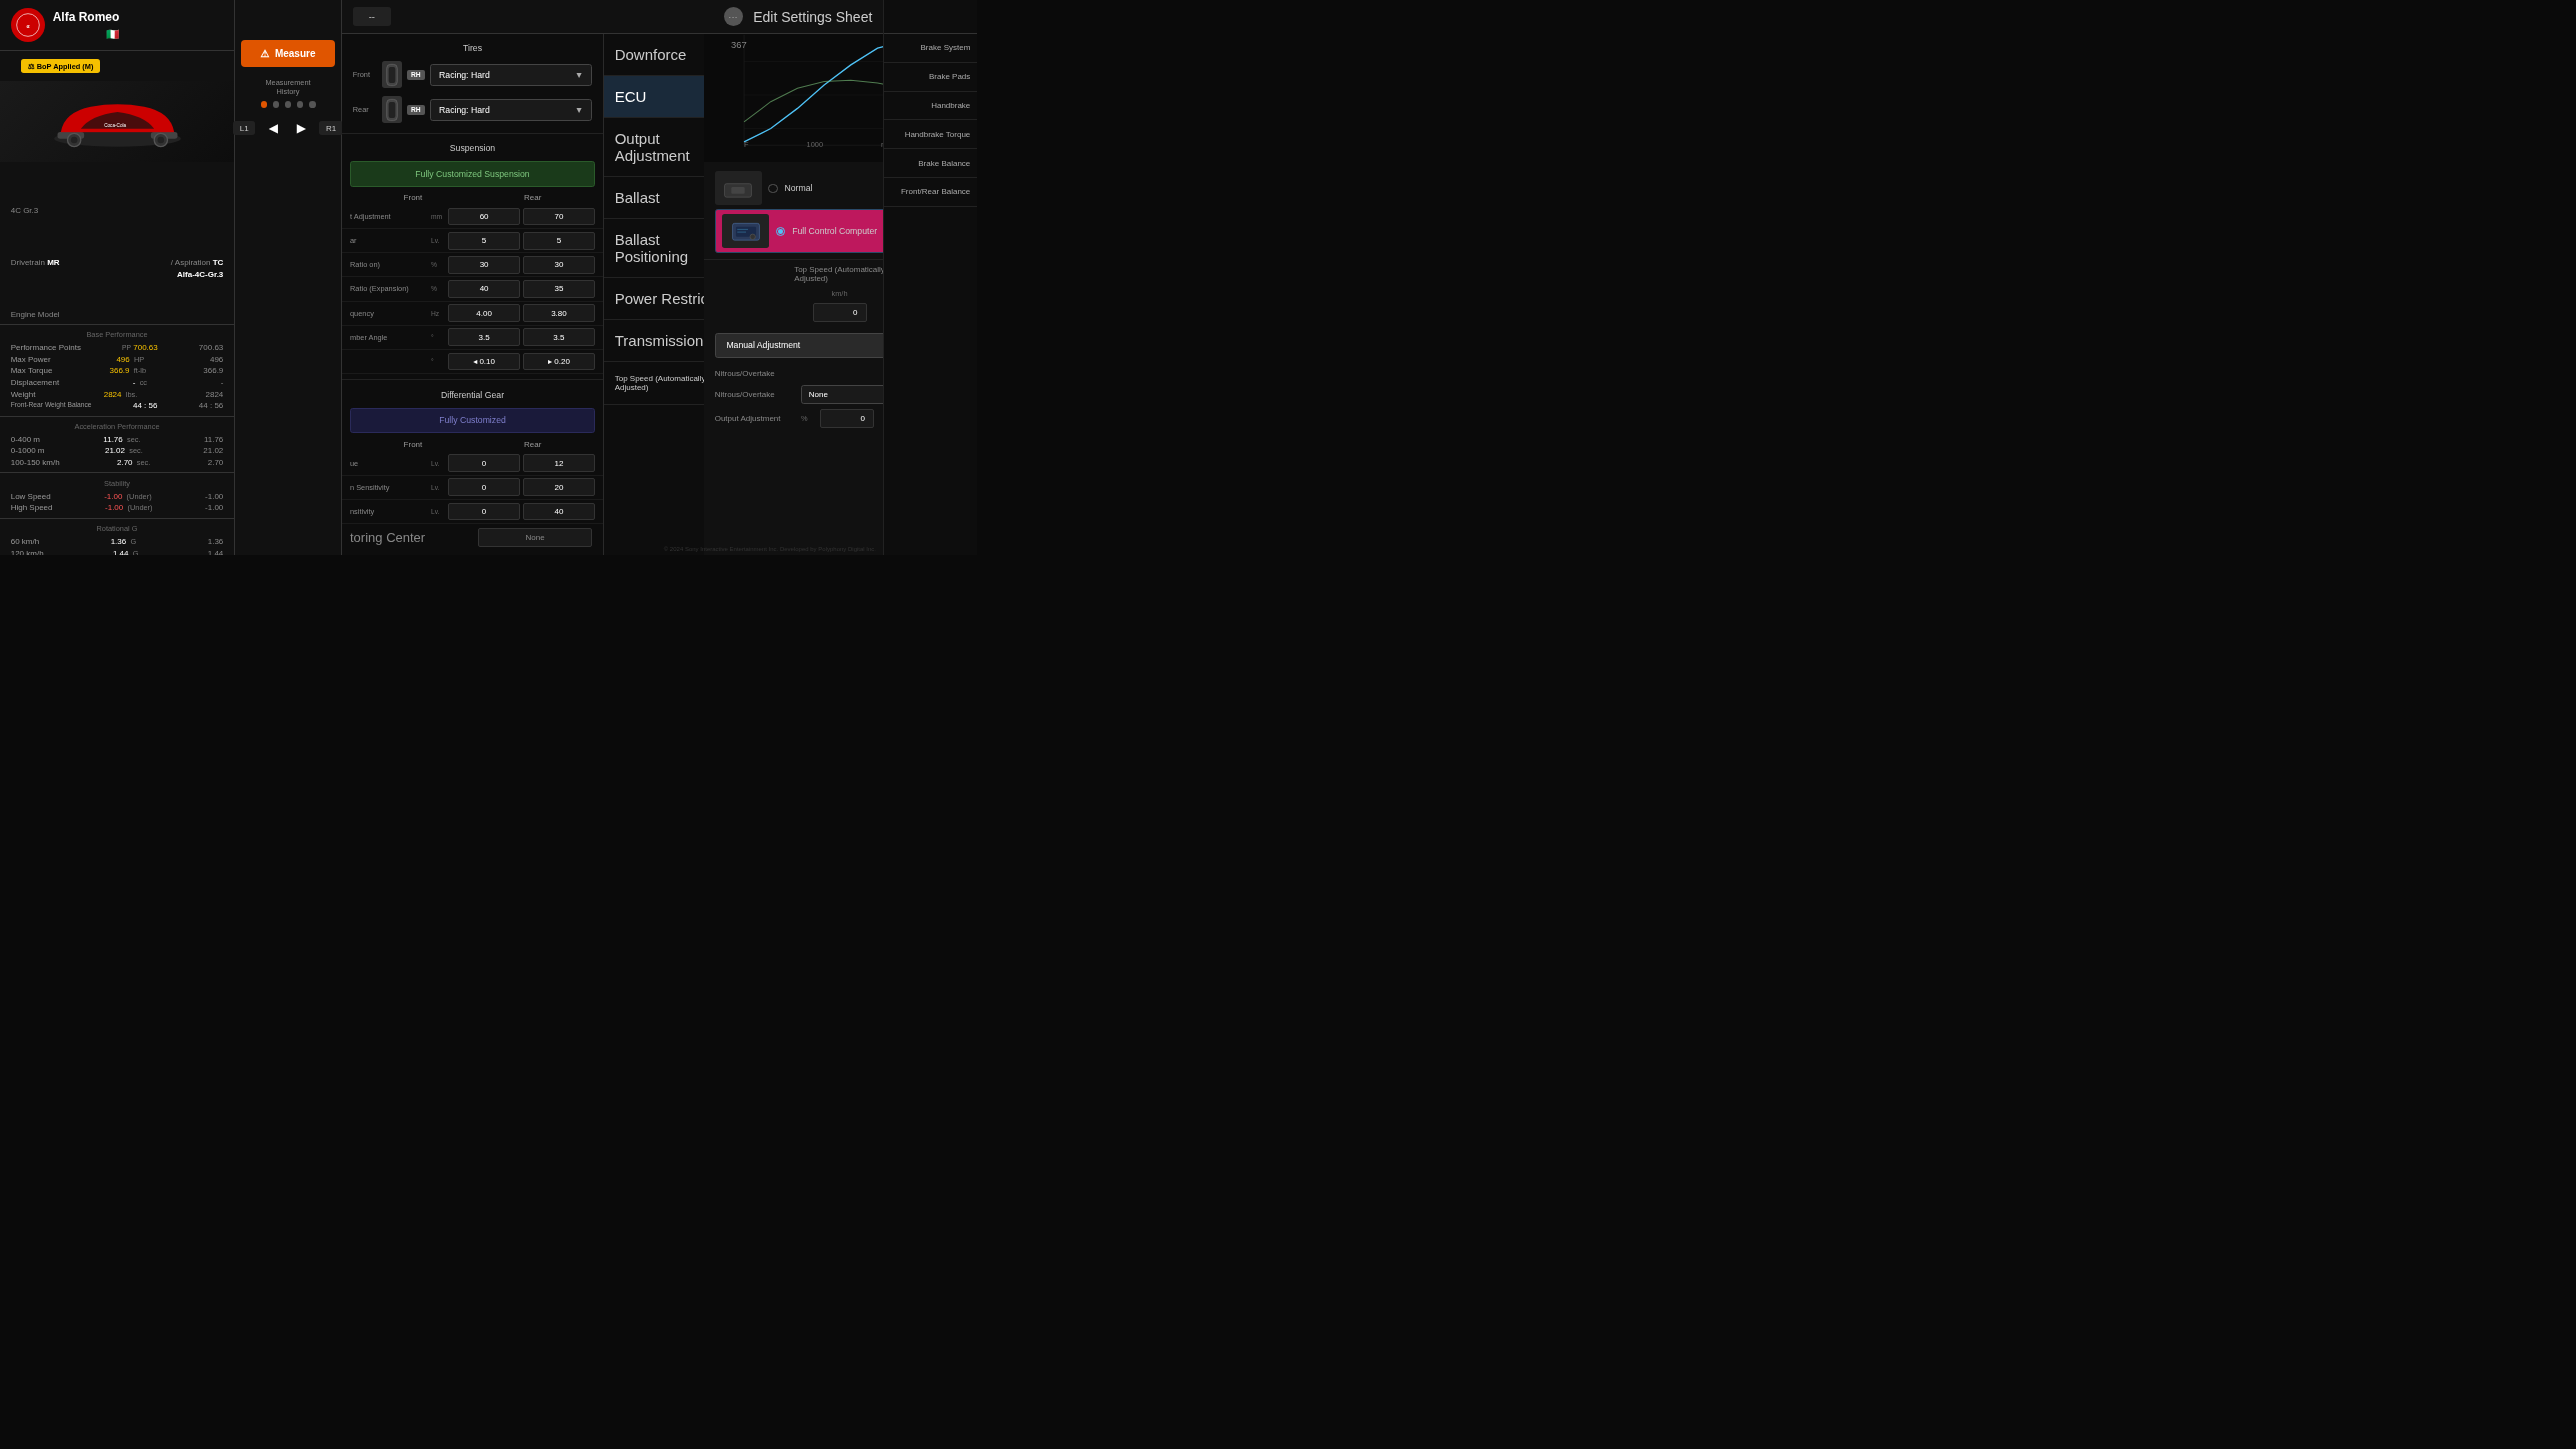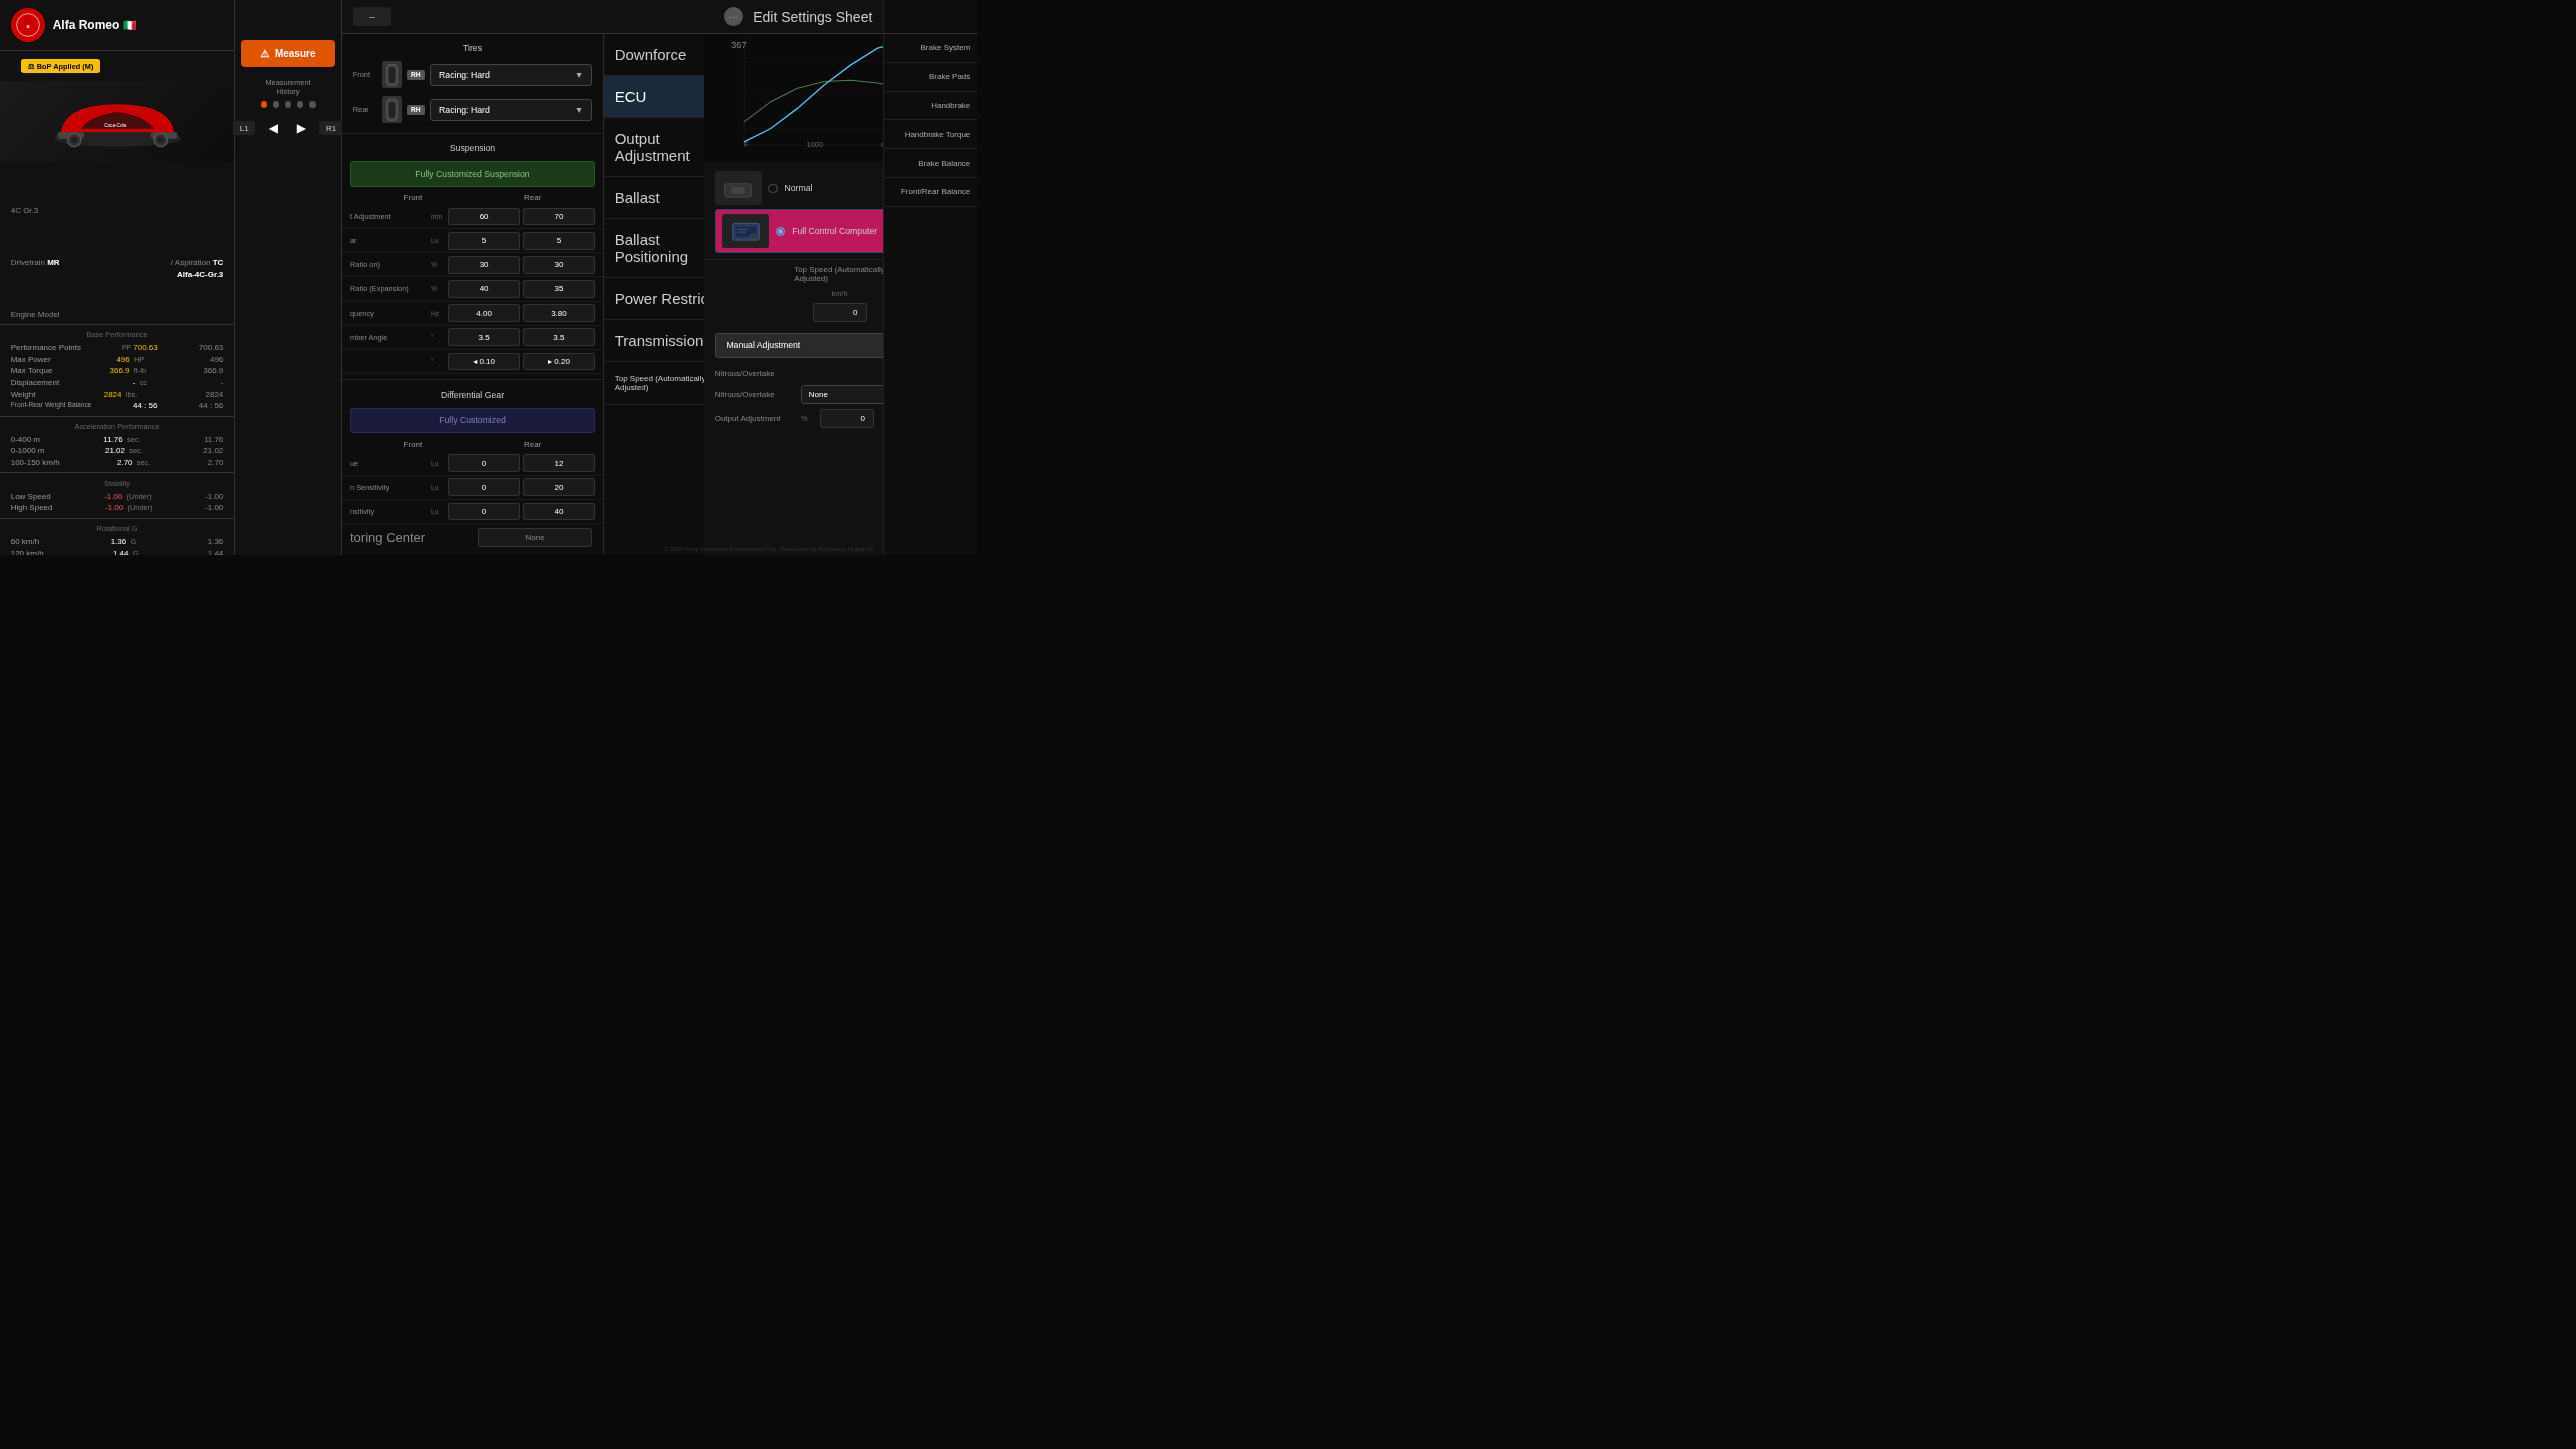--- a/index.html
+++ b/index.html
@@ -660,21 +660,21 @@
 
 <div class="left-panel">
   <div class="car-header">
     <div class="alfa-logo">
       <svg width="24" height="24" viewBox="0 0 36 36" style="font-size:10px">
         <circle cx="18" cy="18" r="17" fill="#cc0000" stroke="#fff" stroke-width="1"></circle>
         <text x="18" y="23" text-anchor="middle" fill="#fff" font-size="8" font-family="serif">α</text>
       </svg>
     </div>
     <div>
-      <div style="display:flex;align-items:center;gap:4px;">
+      <div style="display:flex;align-items:flex-end;gap:4px;flex-direction:column;">
         <span style="font-size:12px;font-weight:bold;color:#fff;">Alfa Romeo</span>
         <span style="font-size:10.7px;">🇮🇹</span>
       </div>
     </div>
   </div>
   <div style="margin:4px 10.7px;">
     <span class="bop-badge">⚖ BoP Applied (M)</span>
   </div>
   <div class="car-image-area">
     <svg width="161" height="60" viewBox="0 0 240 90" style="font-size:12px">

